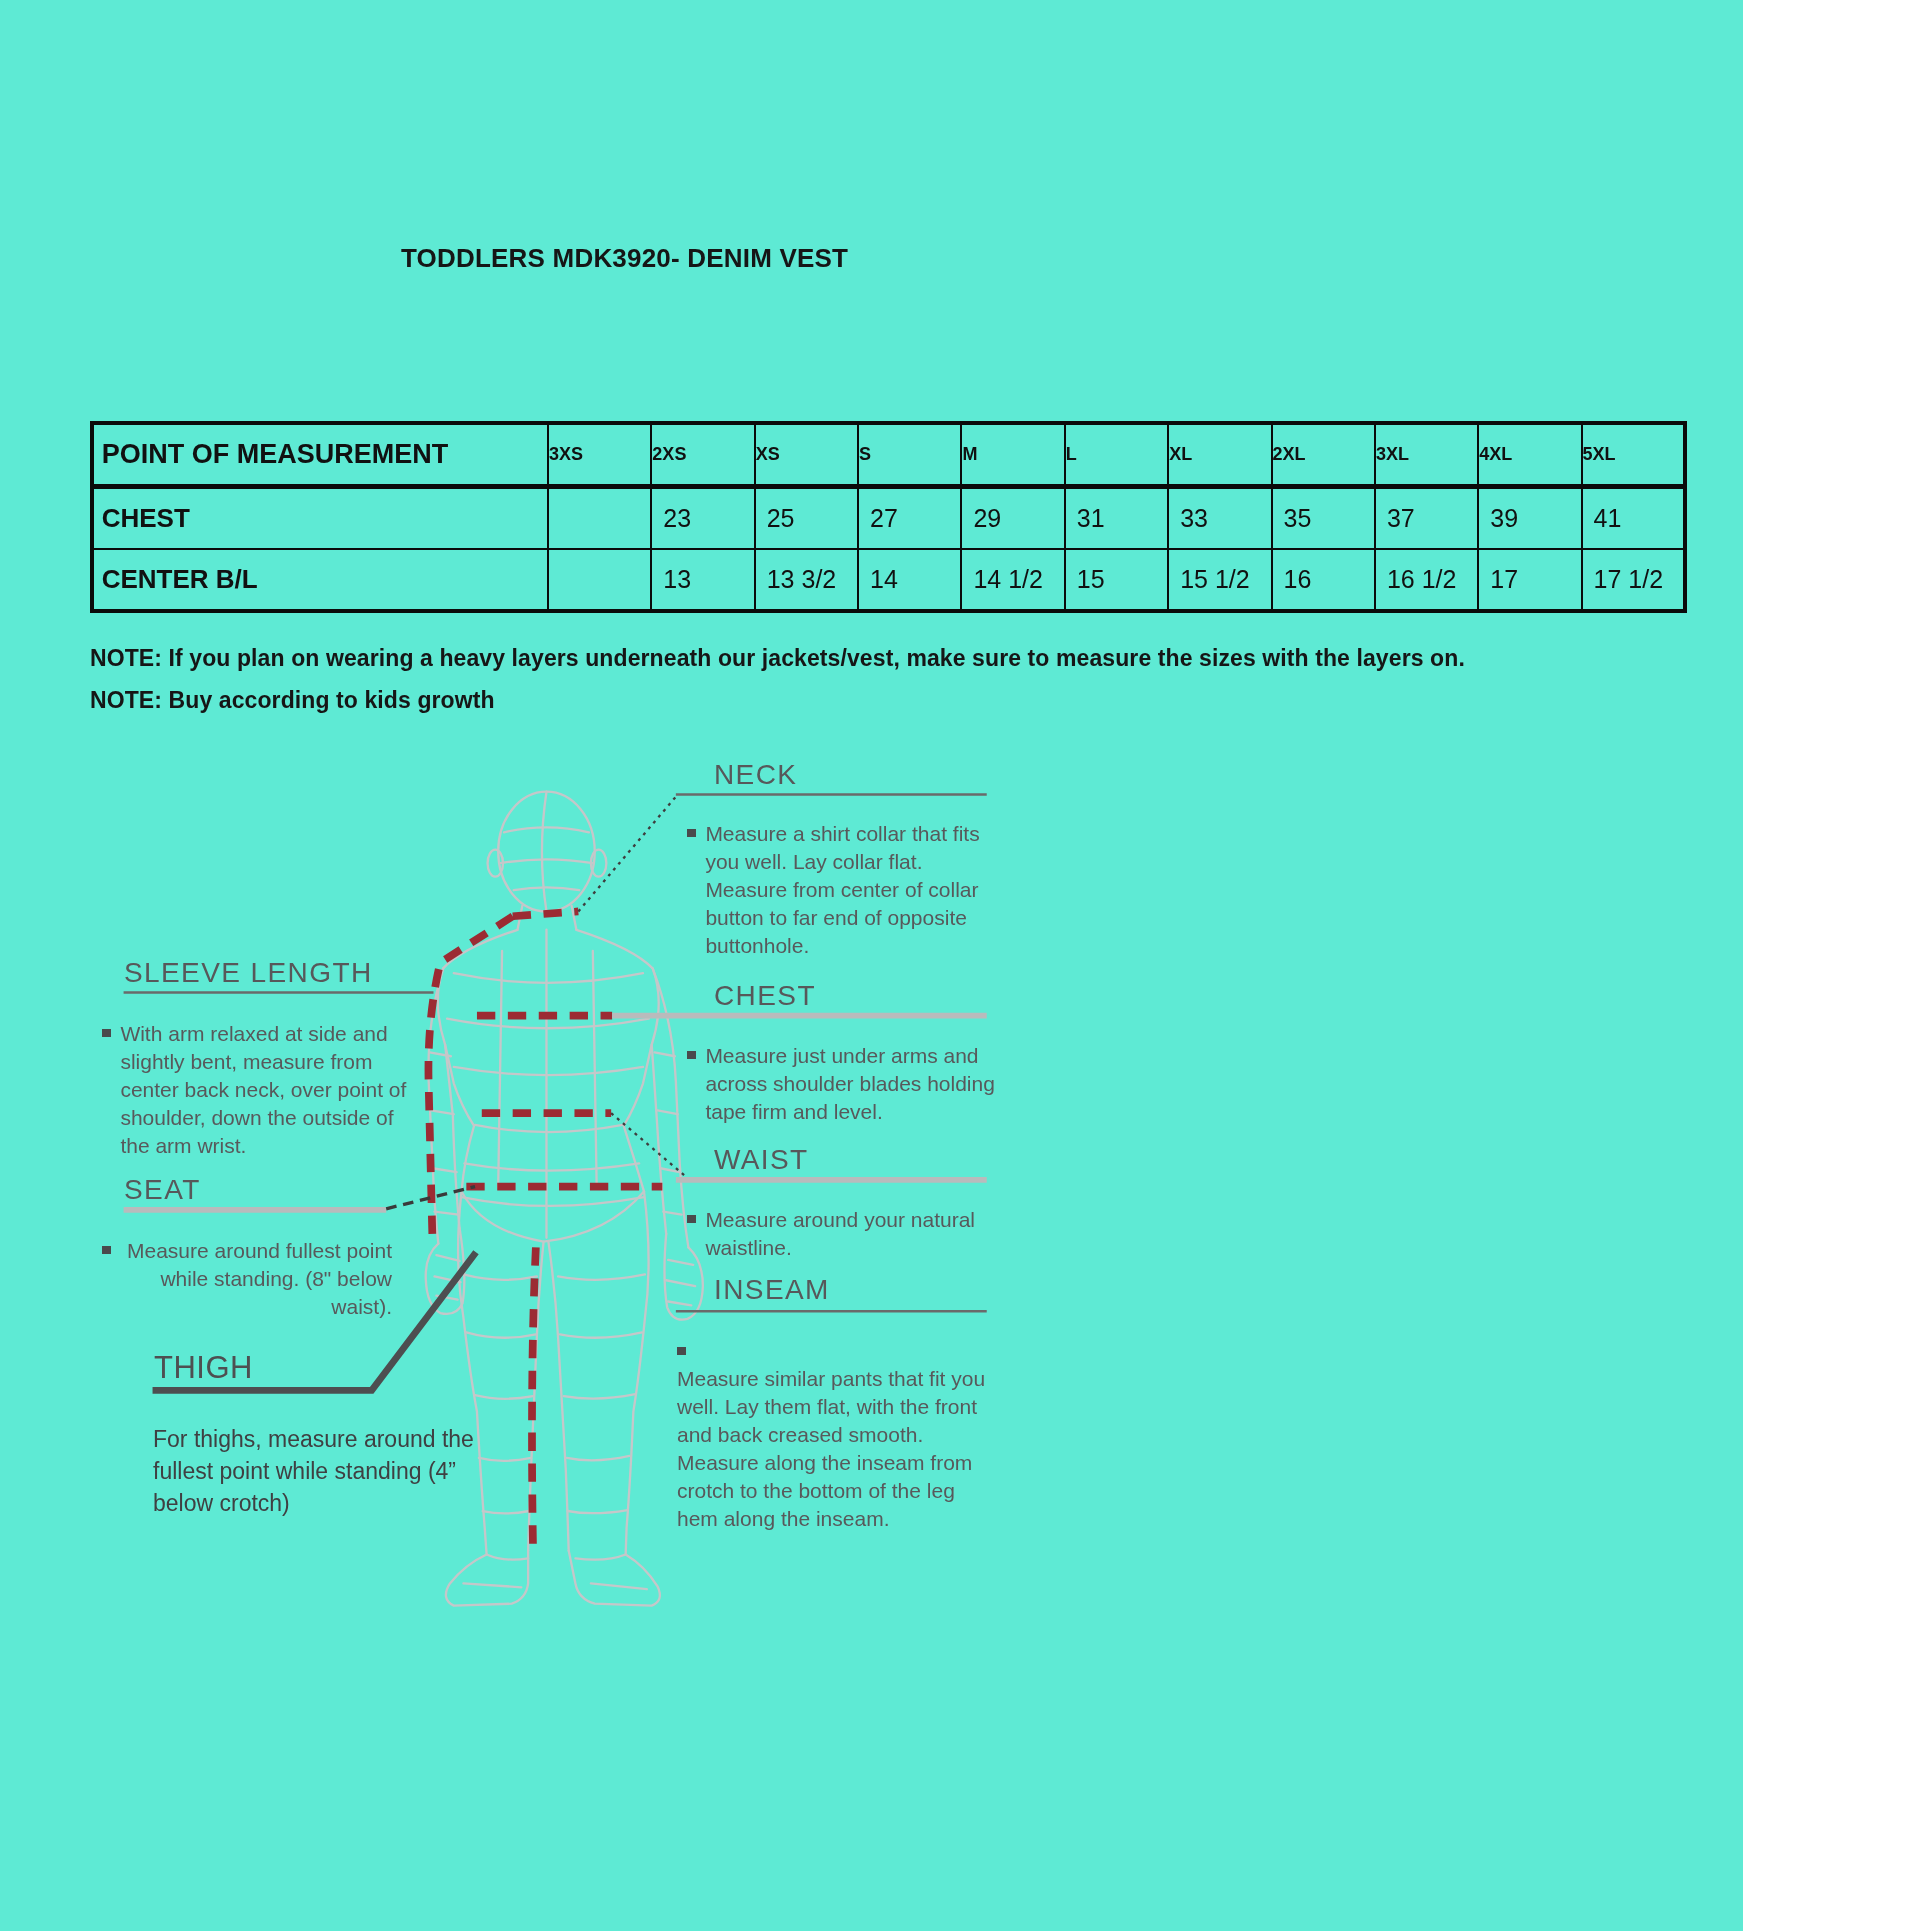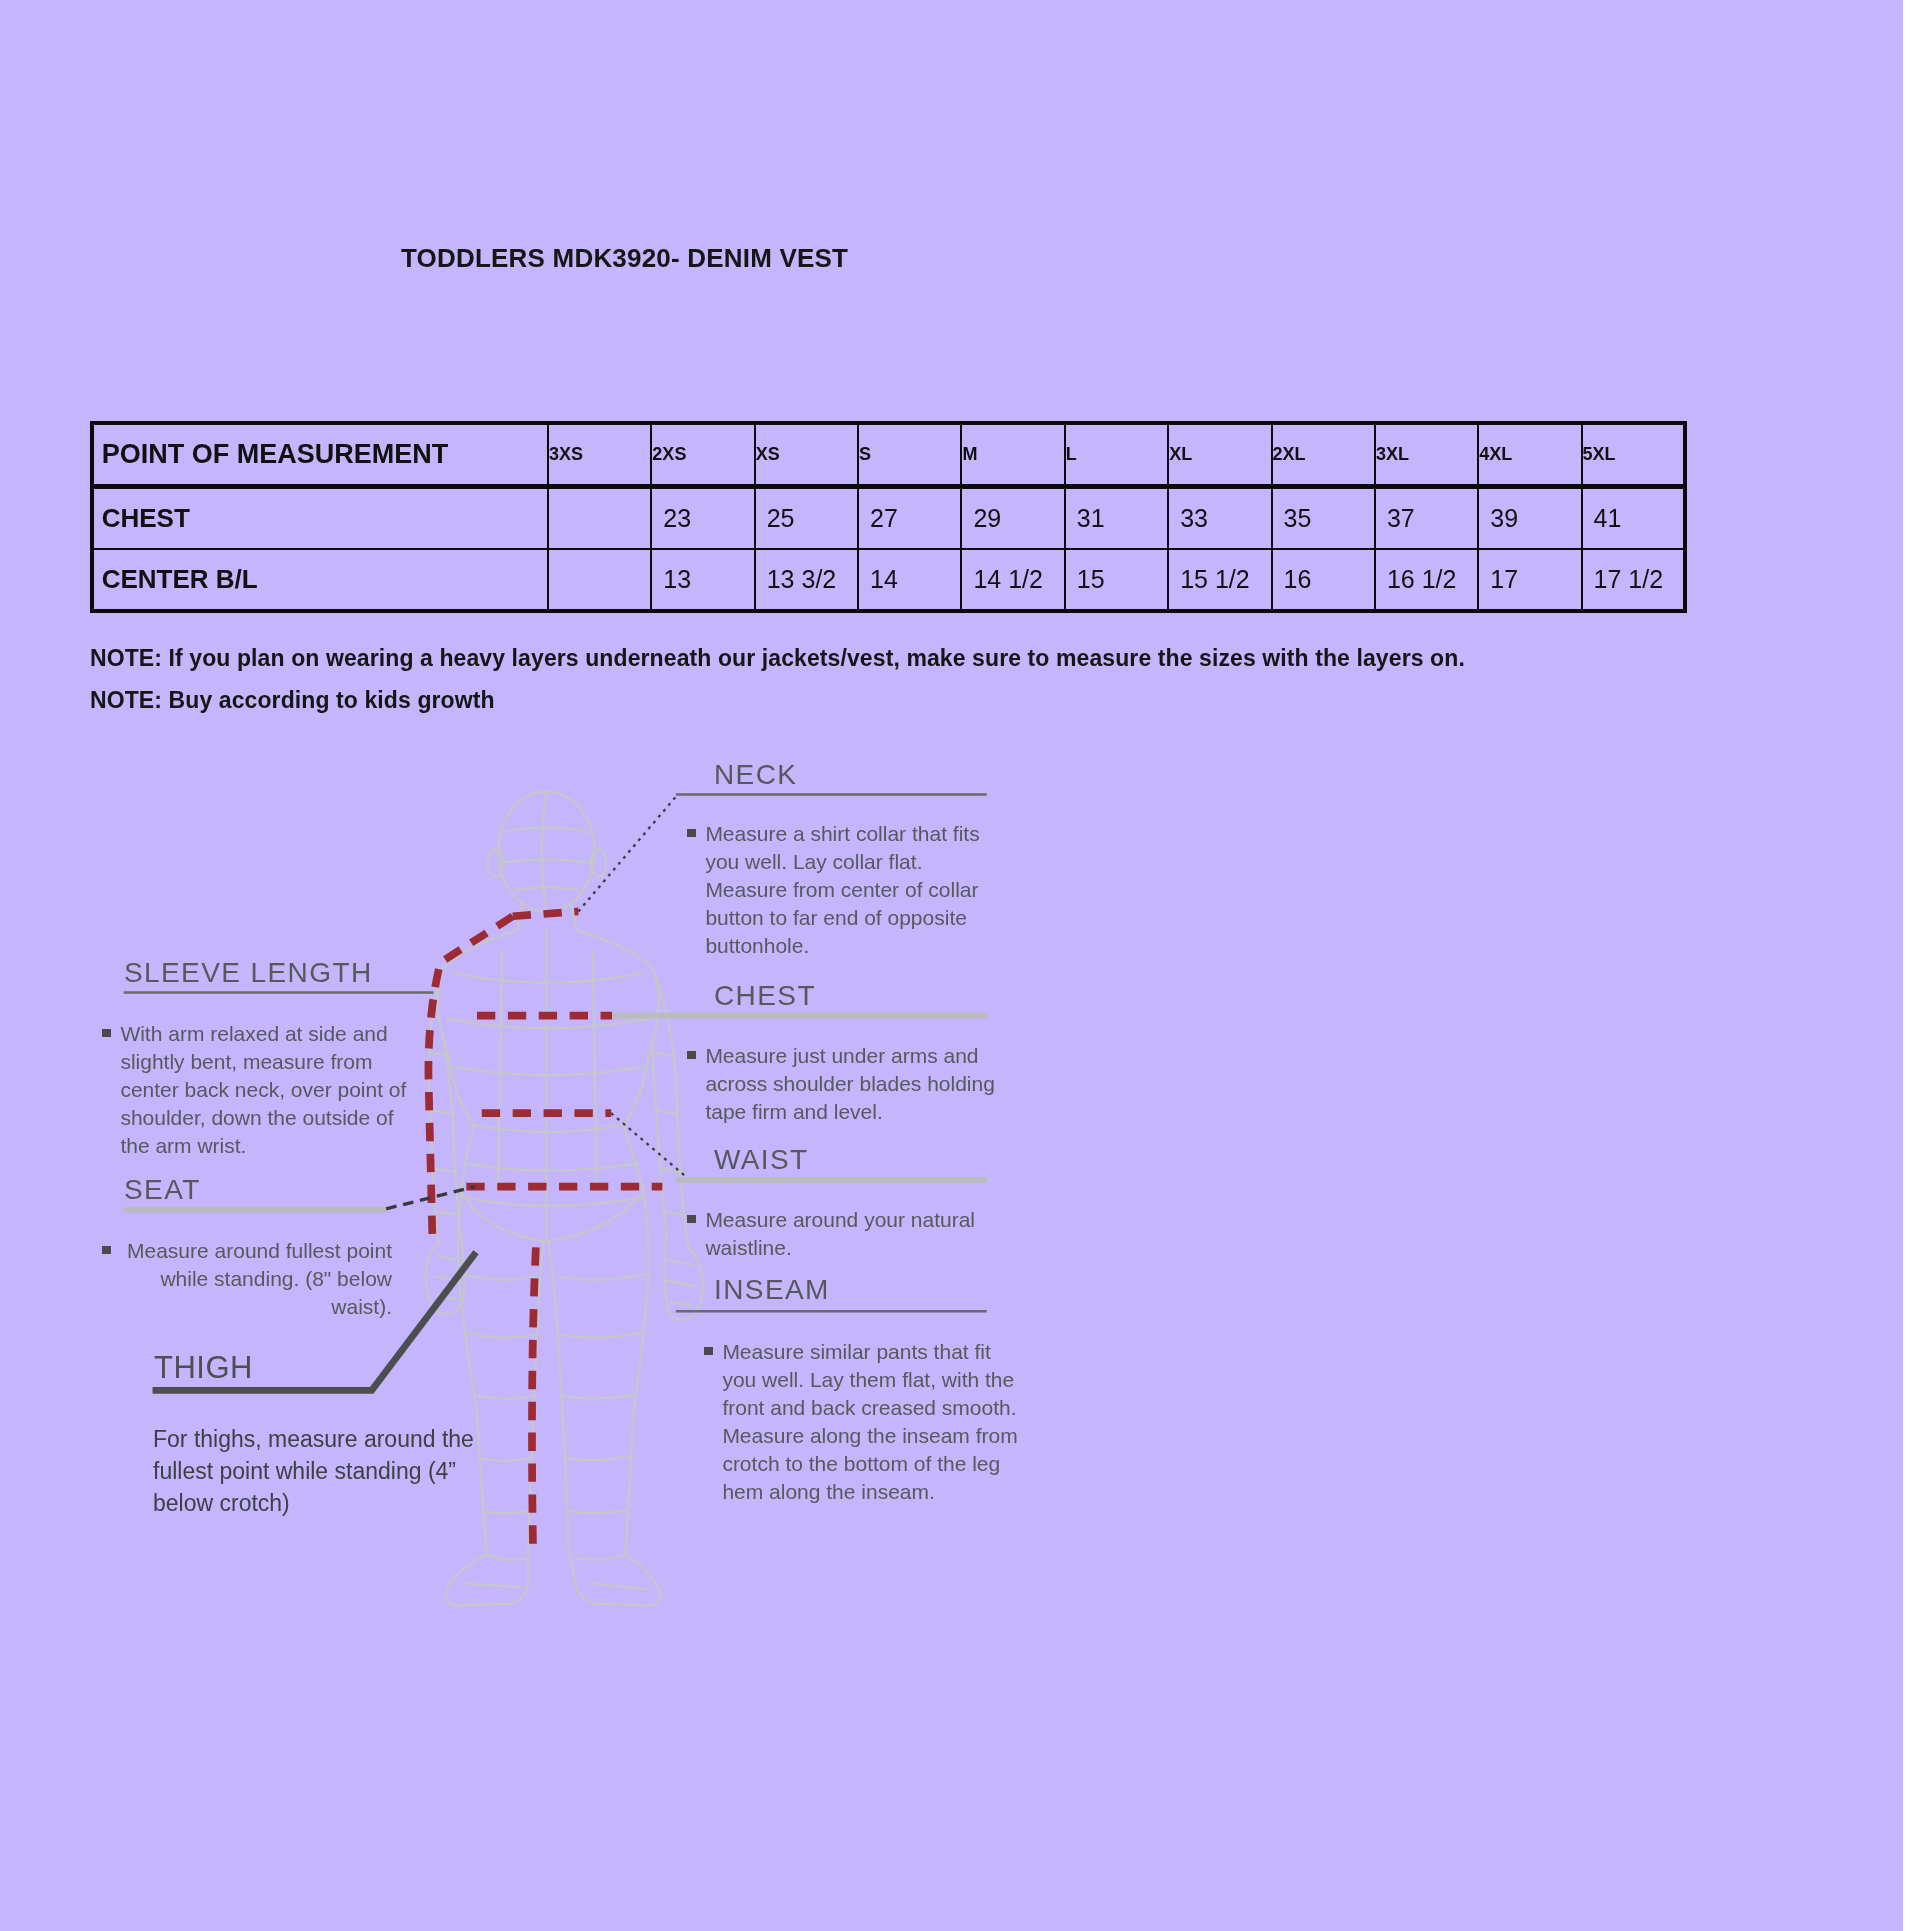--- a/index.html
+++ b/index.html
@@ -1,17 +1,17 @@
 <!DOCTYPE html>
 <html><head>
 <meta charset="utf-8">
 <style>
   html,body{margin:0;padding:0;background:#ffffff;}
   #canvas{
-    position:relative;width:1903px;height:1931px;background:#c4b5fd;overflow:hidden;
+    position:relative;width:1743px;height:1931px;background:#5eead4;overflow:hidden;
     font-family:"Liberation Sans", sans-serif;color:#111;text-decoration:underline;
   }
   
   .doc-title{position:absolute;left:401px;top:243px;font-size:26px;font-weight:bold;
     letter-spacing:0.2px;color:#161616;}
   
   .size-table-wrap{position:absolute;left:90px;top:421px;}
   table.size-table{border-collapse:collapse;table-layout:fixed;width:1597px;
     border:4.8px solid #0b0b0b;}
   table.size-table th,table.size-table td{
@@ -250,19 +250,19 @@
     <span class="bullet"></span>
     <div>Measure around your natural waistline.</div>
   </div>
 
   <div class="dg-heading thigh-heading" style="left:154px;top:1350px;">THIGH</div>
   <div class="dg-text thigh-text" style="left:153px;top:1412px;width:338px;">
     <div>For thighs, measure around the fullest point while standing (4” below crotch)</div>
   </div>
 
   <div class="dg-heading" style="left:714px;top:1274px;">INSEAM</div>
-  <div class="dg-text" style="left:704px;top:1327px;width:323px;">
+  <div class="dg-text" style="left:677px;top:1327px;width:323px;flex-direction:column;">
     <span class="bullet"></span>
     <div>Measure similar pants that fit you well. Lay them flat, with the front and back creased smooth. Measure along the inseam from crotch to the bottom of the leg hem along the inseam.</div>
   </div>
 
 </div>
 
 
 </body></html>

